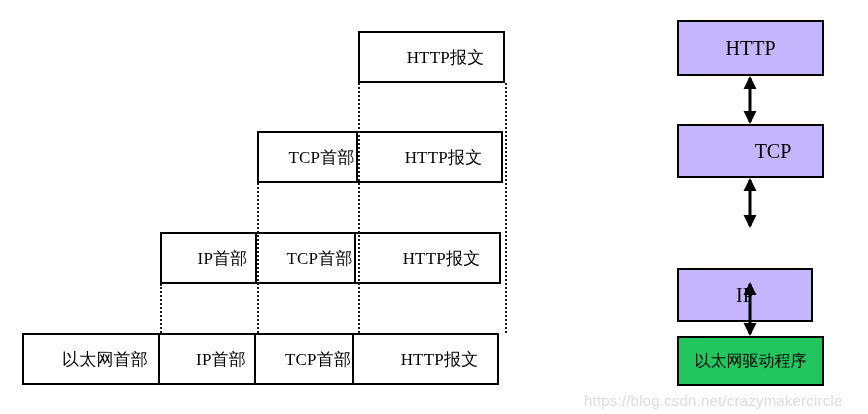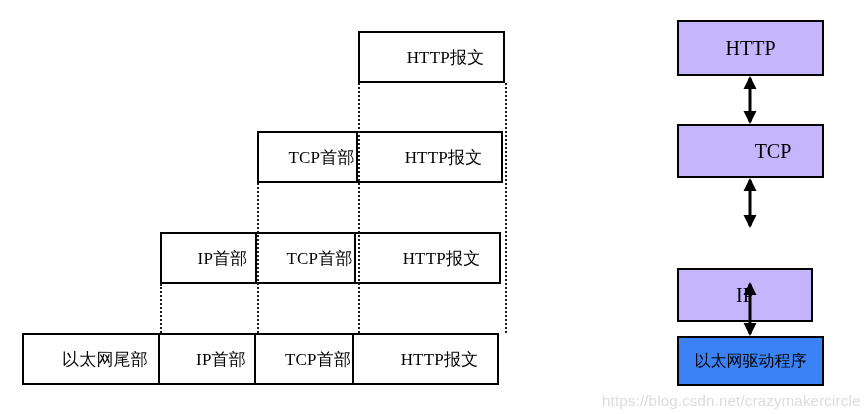--- a/index.html
+++ b/index.html
@@ -63,21 +63,21 @@
     border: 2px solid #000000;
     background: #c4b5fd;
     display: flex;
     align-items: center;
     justify-content: center;
     font-size: 20px;
     line-height: 1;
     white-space: nowrap;
   }
   .stack-box.shaded {
-    background: #3b82f6;
+    background: #22c55e;
   }
   .stack-box.cjk {
     font-family: "DejaVu Sans", "Liberation Sans", sans-serif;
     font-size: 16px;
   }
 
   .arrow-svg {
     position: absolute;
   }
 
@@ -104,21 +104,21 @@
       <div class="enc-row" style="left: 257px; top: 131px; height: 52px;">
         <div class="cell" style="width: 101px;">TCP首部</div>
         <div class="cell" style="width: 147px;">HTTP报文</div>
       </div>
       <div class="enc-row" style="left: 160px; top: 232px; height: 52px;">
         <div class="cell" style="width: 97px;">IP首部</div>
         <div class="cell" style="width: 101px;">TCP首部</div>
         <div class="cell" style="width: 147px;">HTTP报文</div>
       </div>
       <div class="enc-row" style="left: 22px; top: 333px; height: 52px;">
-        <div class="cell" style="width: 138px;">以太网尾部</div>
+        <div class="cell" style="width: 138px;">以太网首部</div>
         <div class="cell" style="width: 98px;">IP首部</div>
         <div class="cell" style="width: 100px;">TCP首部</div>
         <div class="cell" style="width: 147px;">HTTP报文</div>
       </div>
     </div>
 
   <div id="conn-host">
       <div class="dotted" style="left: 358px; top: 83px; height: 250px;"></div>
       <div class="dotted" style="left: 505px; top: 83px; height: 250px;"></div>
       <div class="dotted" style="left: 257px; top: 183px; height: 150px;"></div>
@@ -143,15 +143,15 @@
         <polygon points="11,0 4.5,13 17.5,13" fill="#000"></polygon>
         <polygon points="11,50 4.5,37 17.5,37" fill="#000"></polygon>
       </svg>
       <svg class="arrow-svg" width="22" height="54" viewBox="0 0 22 54" style="left: 739px; top: 282px;">
         <line x1="11" y1="2" x2="11" y2="52" stroke="#000" stroke-width="3"></line>
         <polygon points="11,0 4.5,13 17.5,13" fill="#000"></polygon>
         <polygon points="11,54 4.5,41 17.5,41" fill="#000"></polygon>
       </svg>
     </div>
 
-  <div class="watermark" id="wm" style="left: 602px; top: 392px;">https://blog.csdn.net/crazymakercircle</div>
+  <div class="watermark" id="wm" style="left: 584px; top: 392px;">https://blog.csdn.net/crazymakercircle</div>
 
 </div>
 
 </body></html>

